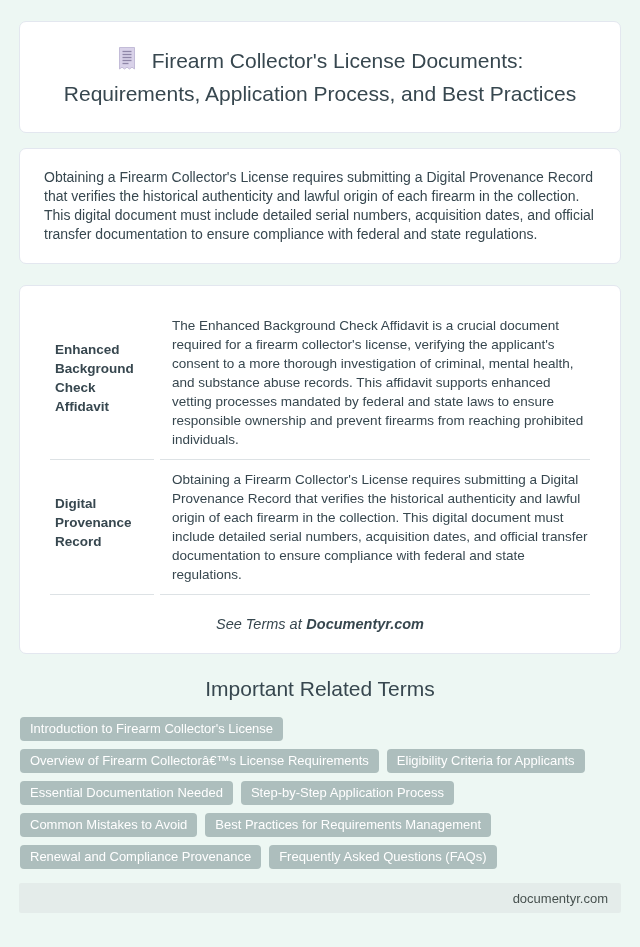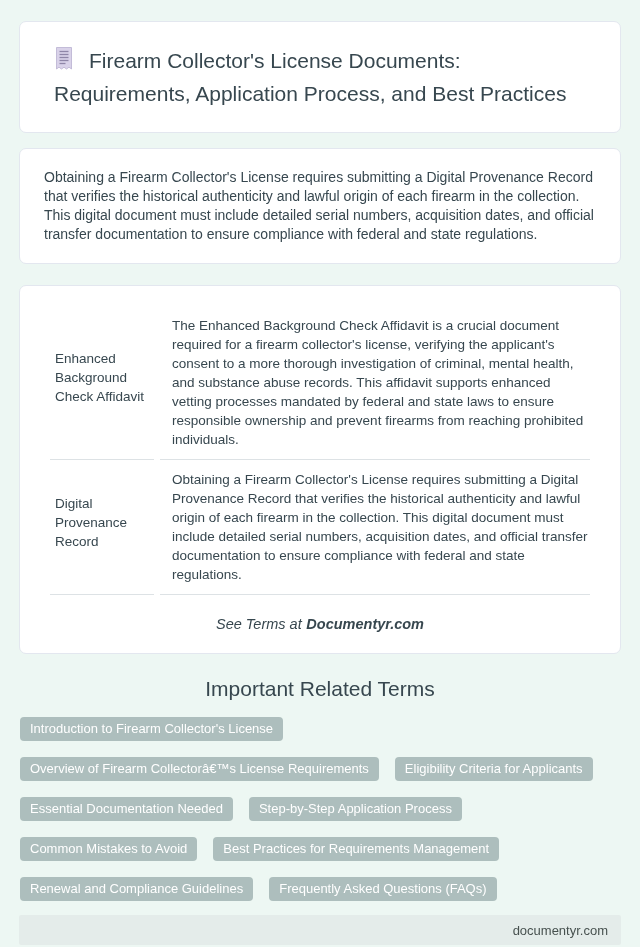--- a/index.html
+++ b/index.html
@@ -19,50 +19,50 @@
   .page{padding:21px 19px 34px;}
   .card{
     background:var(--card_bg);
     border:1px solid var(--card_border);
     border-radius:7px;
   }
   
   .title-card{padding:24px 34px;margin-bottom:15px;}
   .page-title{
     margin:0; font-size:21px; line-height:29px; font-weight:400;
-    text-align:left; color:var(--heading);
+    text-align:center; color:var(--heading);
   }
   .receipt-icon{display:inline-block; vertical-align:-4px; margin-right:15px;}
   
   .intro-card{padding:19px 24px;margin-bottom:21px;}
   .intro-text{margin:0; font-size:14px; line-height:19px;}
   
   .table-card{padding:20px 24px 18px;margin-bottom:23px;}
   .definitions-table{
     width:100%; border-collapse:separate; border-spacing:6px 0;
     font-size:13.5px; line-height:19px;
   }
   .definitions-table td{
     border-bottom:1px solid var(--divider);
     vertical-align:middle;
   }
-  td.term-cell{width:104px; padding:10px 2px 20px 5px;}
+  td.term-cell{width:104px; padding:10px 2px 20px 5px;font-weight:bold;}
   td.definition-cell{padding:10px 2px 10px 12px;}
   .see-more{
     text-align:center; font-style:italic; font-size:14.5px;
     margin:21px 0 3px; color:var(--text);
   }
   .see-more .prefix{margin-right:0.32em;}
   .see-more .brand{font-weight:700;}
   
   .related-heading{
     text-align:center; font-size:21px; font-weight:400;
     color:var(--heading); margin:0 0 16px;
   }
-  .tags{display:flex; flex-wrap:wrap; gap:16px; padding:0 1px;}
+  .tags{display:flex; flex-wrap:wrap; gap:8px; padding:0 1px;}
   .tag{
     background:var(--tag_bg); color:var(--tag_text);
     font-size:13px; line-height:14px; padding:5px 10px;
     border-radius:4px; cursor:pointer; white-space:nowrap;
   }
   
   .footer-bar{
     margin-top:14px; height:30px; background:var(--footer_bg);
     display:flex; align-items:center; justify-content:flex-end;
     padding:0 13px; border-radius:2px;
@@ -113,21 +113,21 @@
 
   <h2 class="related-heading">Important Related Terms</h2>
   <div class="tags">
     <span class="tag">Introduction to Firearm Collector's License</span>
     <span class="tag">Overview of Firearm Collectorâ€™s License Requirements</span>
     <span class="tag">Eligibility Criteria for Applicants</span>
     <span class="tag">Essential Documentation Needed</span>
     <span class="tag">Step-by-Step Application Process</span>
     <span class="tag">Common Mistakes to Avoid</span>
     <span class="tag">Best Practices for Requirements Management</span>
-    <span class="tag">Renewal and Compliance Guidelines</span>
+    <span class="tag">Renewal and Compliance Provenance</span>
     <span class="tag">Frequently Asked Questions (FAQs)</span>
   </div>
 
   <div class="footer-bar">
     <span class="footer-site">documentyr.com</span>
   </div>
 
 </div>
 
 </body></html>

